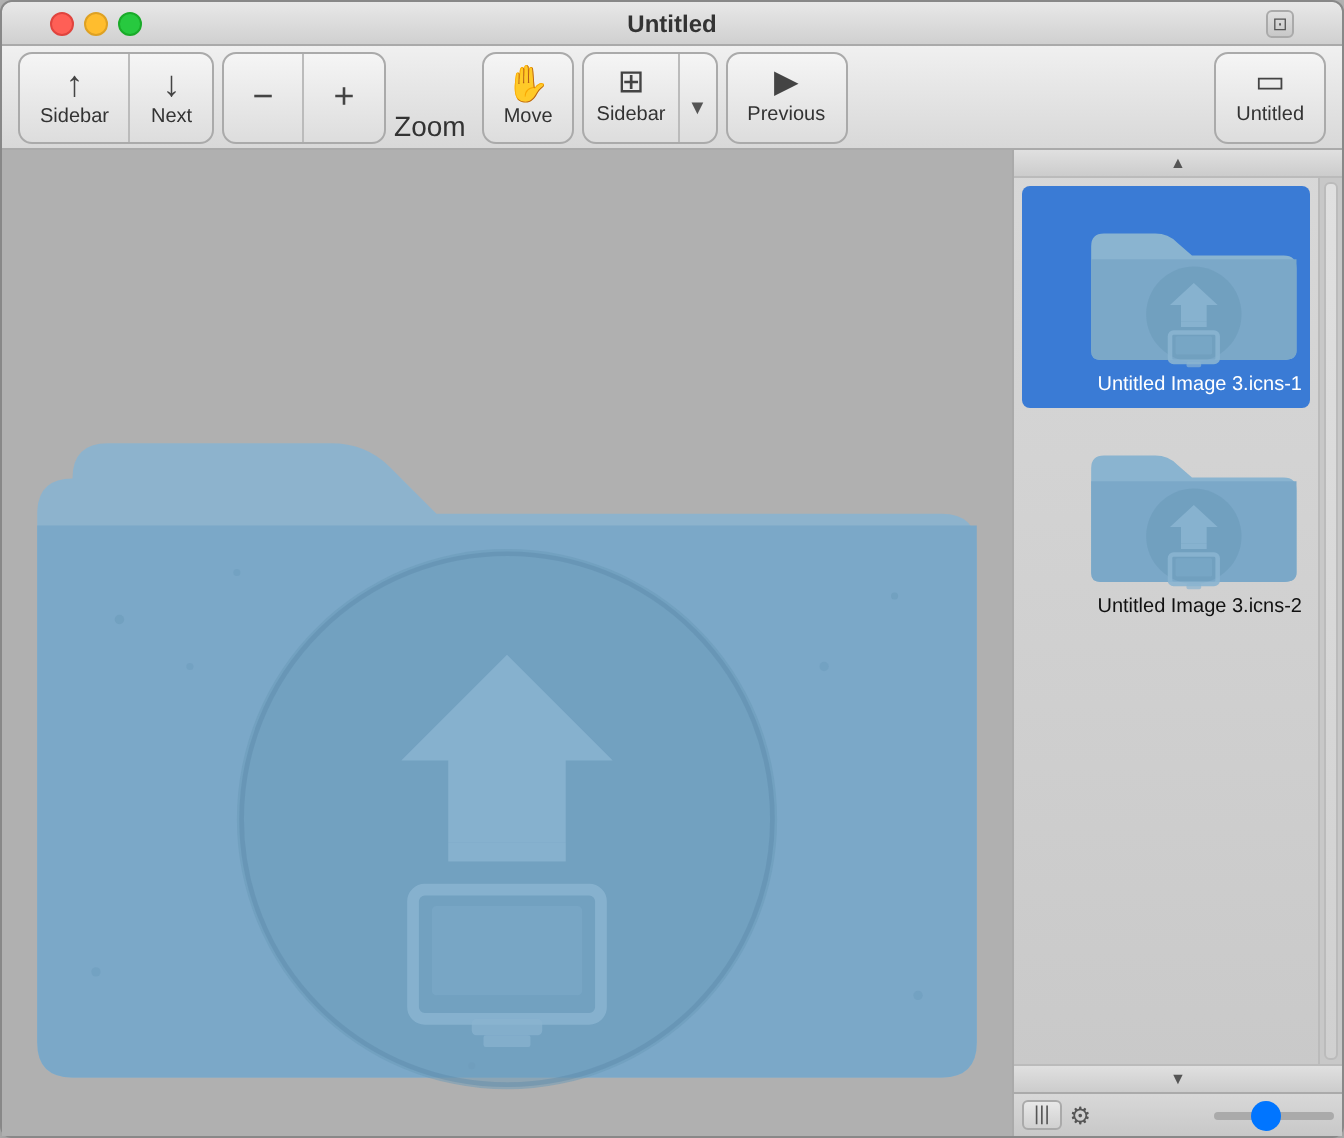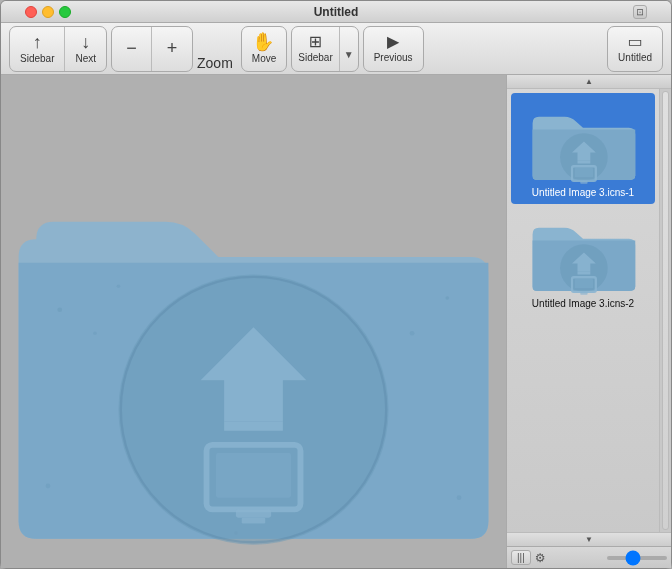--- a/index.html
+++ b/index.html
@@ -152,21 +152,21 @@
       background: linear-gradient(to bottom, #d8d8d8, #c8c8c8);
       border-left: 1px solid #aaa;
       display: flex;
       flex-direction: column;
       overflow: hidden;
     }
 
     .sidebar-item {
       display: flex;
       flex-direction: column;
-      align-items: center;
+      align-items: flex-end;
       padding: 6px 4px;
       border-radius: 4px;
       cursor: pointer;
     }
 
     .sidebar-item.selected {
       background: #3a7bd5;
     }
 
     .sidebar-item-label {

